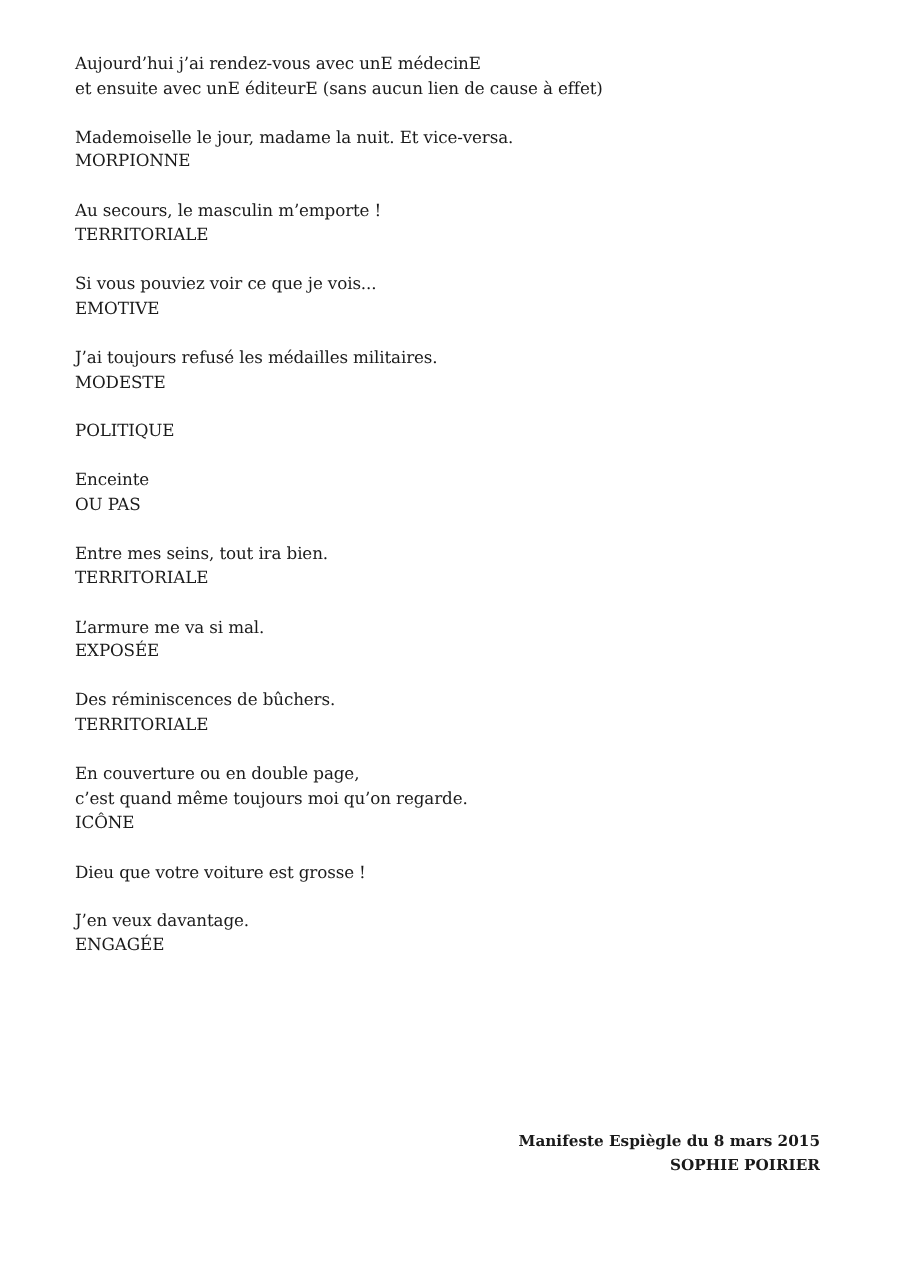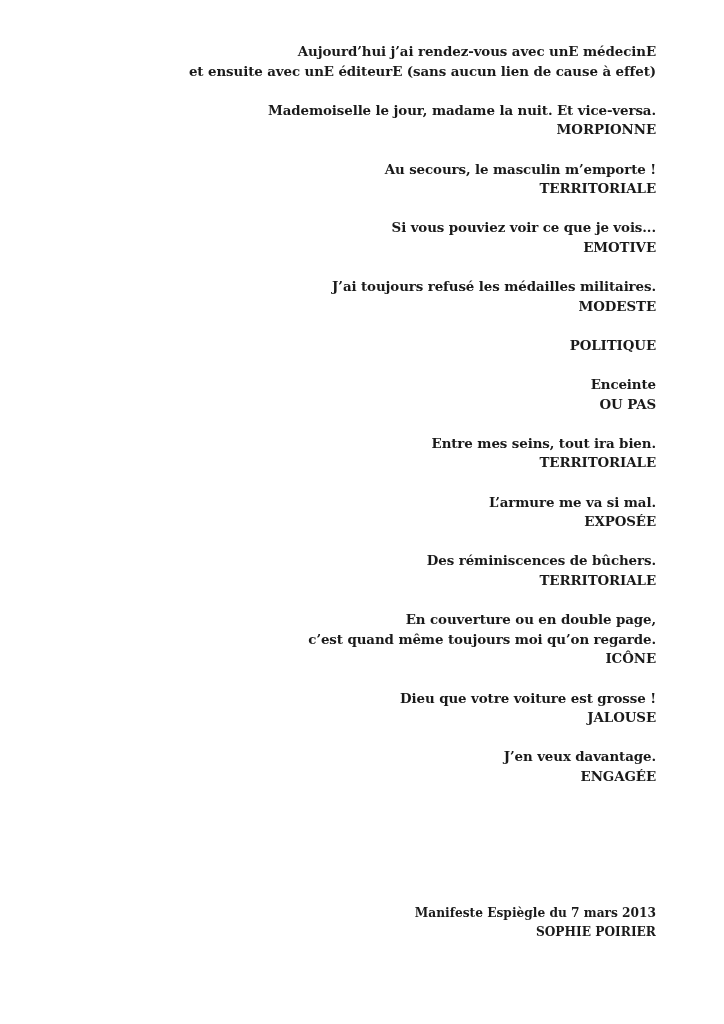--- a/index.html
+++ b/index.html
@@ -1,21 +1,21 @@
 <!DOCTYPE html>
 <html><head>
   <meta charset="utf-8">
   <style>
     html, body { margin: 0; padding: 0; background: #ffffff; }
     body { width: 724px; height: 1024px; position: relative; overflow: hidden; }
     .page {
       position: absolute; top: 42px; right: 68px; left: 60px;
-      text-align: right;
+      text-align: left;
       font-family: "DejaVu Serif", serif;
-      font-weight: bold;
+      font-weight: normal;
       font-size: 13.4px;
       line-height: 19.6px;
       color: #1a1a1a;
       letter-spacing: -0.1px;
     }
     .stanza { margin: 0 0 19.6px 0; }
     .line { display: block; white-space: nowrap; }
     .title { display: block; }
     .footer {
       position: absolute; top: 904px; right: 68px;
@@ -70,24 +70,23 @@
     <span class="line">Des réminiscences de bûchers.</span>
     <span class="title">TERRITORIALE</span>
   </div>
   <div class="stanza">
     <span class="line">En couverture ou en double page,</span>
     <span class="line">c’est quand même toujours moi qu’on regarde.</span>
     <span class="title">ICÔNE</span>
   </div>
   <div class="stanza">
     <span class="line">Dieu que votre voiture est grosse !</span>
-    <span class="title">JALOUSE</span>
   </div>
   <div class="stanza">
     <span class="line">J’en veux davantage.</span>
     <span class="title">ENGAGÉE</span>
   </div>
 </div>
 
 <div class="footer">
-  <span class="line">Manifeste Espiègle du 7 mars 2013</span>
+  <span class="line">Manifeste Espiègle du 8 mars 2015</span>
   <span class="line">SOPHIE POIRIER</span>
 </div>
 
 </body></html>

